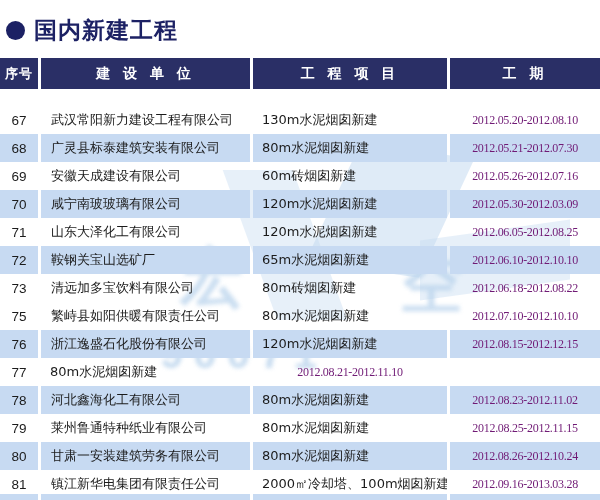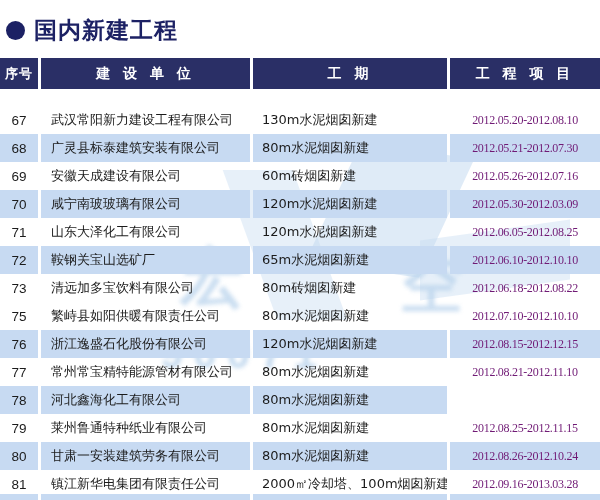--- a/index.html
+++ b/index.html
@@ -82,22 +82,22 @@
 </div>
 
 <div class="title-bar">
   <span class="bullet"></span>
   <span class="page-title">国内新建工程</span>
 </div>
 
 <div class="grid-row header-row">
   <div class="hcell seq">序号</div>
   <div class="hcell">建 设 单 位</div>
+  <div class="hcell">工 程 项 目</div>
   <div class="hcell">工  期</div>
-  <div class="hcell">工 程 项 目</div>
 </div>
 
 <div class="table-body">
   <div class="grid-row row">
     <div class="cell seq">67</div>
     <div class="cell company">武汉常阳新力建设工程有限公司</div>
     <div class="cell project">130m水泥烟囱新建</div>
     <div class="cell period">2012.05.20-2012.08.10</div>
   </div>
 
@@ -153,29 +153,29 @@
 
   <div class="grid-row row alt">
     <div class="cell seq">76</div>
     <div class="cell company">浙江逸盛石化股份有限公司</div>
     <div class="cell project">120m水泥烟囱新建</div>
     <div class="cell period">2012.08.15-2012.12.15</div>
   </div>
 
   <div class="grid-row row">
     <div class="cell seq">77</div>
-    <div class="cell company">常州常宝精特能源管材有限公司</div>
     <div class="cell project">80m水泥烟囱新建</div>
     <div class="cell period">2012.08.21-2012.11.10</div>
   </div>
 
   <div class="grid-row row alt">
     <div class="cell seq">78</div>
     <div class="cell company">河北鑫海化工有限公司</div>
     <div class="cell project">80m水泥烟囱新建</div>
+    <div class="cell period">2012.08.23-2012.11.02</div>
   </div>
 
   <div class="grid-row row">
     <div class="cell seq">79</div>
     <div class="cell company">莱州鲁通特种纸业有限公司</div>
     <div class="cell project">80m水泥烟囱新建</div>
     <div class="cell period">2012.08.25-2012.11.15</div>
   </div>
 
   <div class="grid-row row alt">

